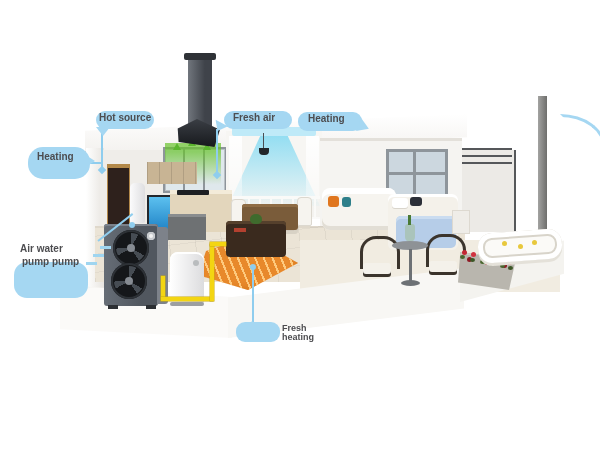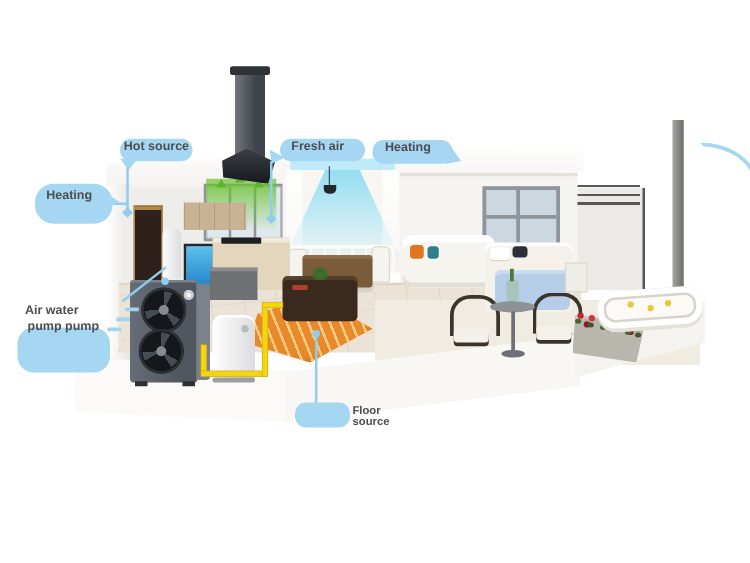--- a/index.html
+++ b/index.html
@@ -264,15 +264,15 @@
   <div class="a bubble" style="left:28px;top:147px;width:62px;height:32px;border-radius:15px"></div>
   <div class="a tail-right" style="left:84px;top:154px"></div>
   <div class="a lbl" style="left:37px;top:151px">Heating</div>
 
   <div class="a bubble" style="left:14px;top:262px;width:74px;height:36px;border-radius:13px"></div>
   <div class="a lbl-sm" style="left:20px;top:244px;font-size:10px">Air water</div>
   <div class="a lbl-sm" style="left:22px;top:257px;font-size:10px">pump pump</div>
 
   <div class="a bubble" style="left:236px;top:322px;width:44px;height:20px"></div>
   <div class="a tail-up" style="left:246px;top:315px"></div>
-  <div class="a lbl-sm" style="left:282px;top:324px;width:40px">Floor source</div>
+  <div class="a lbl-sm" style="left:282px;top:324px;width:40px">Fresh heating</div>
 
 </div>
 
 </body></html>

